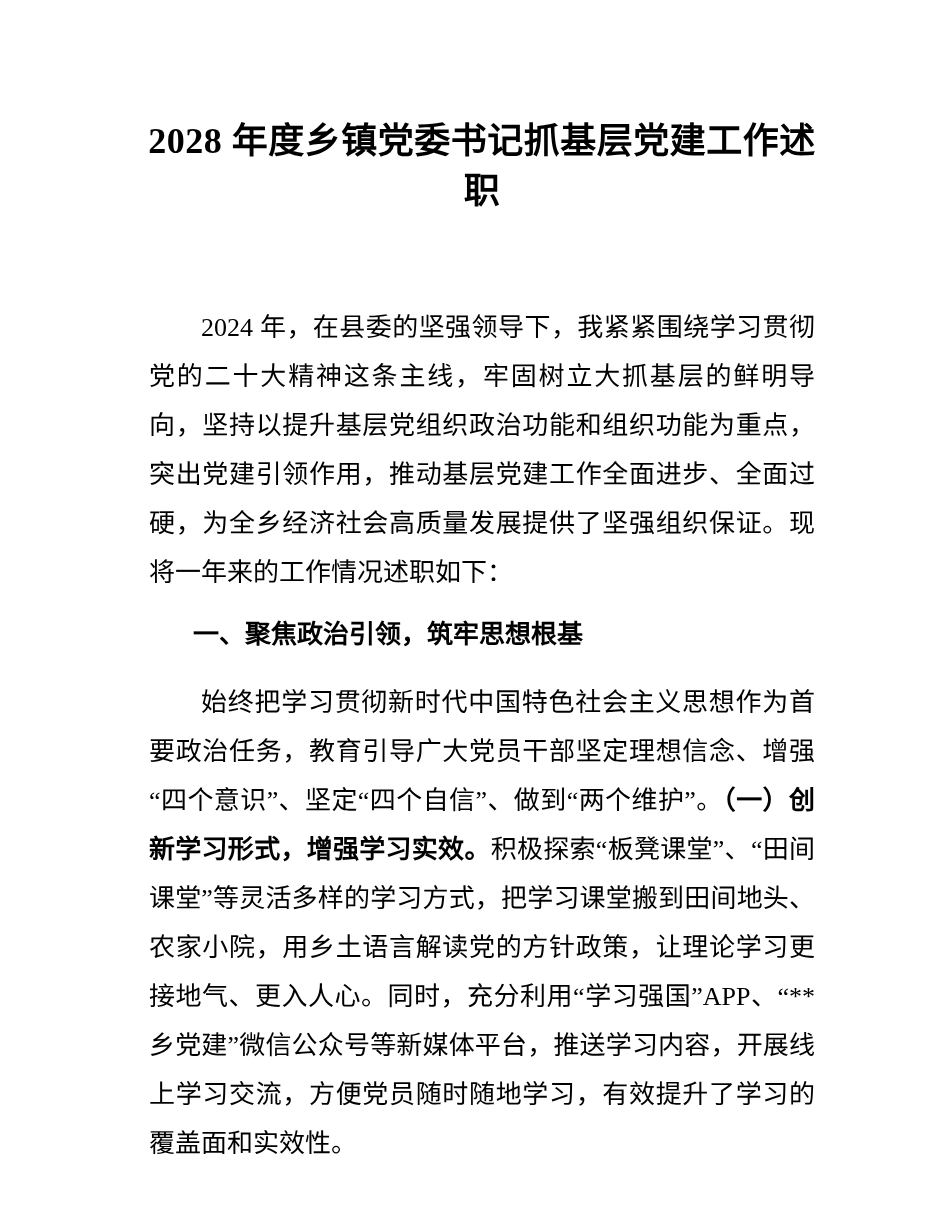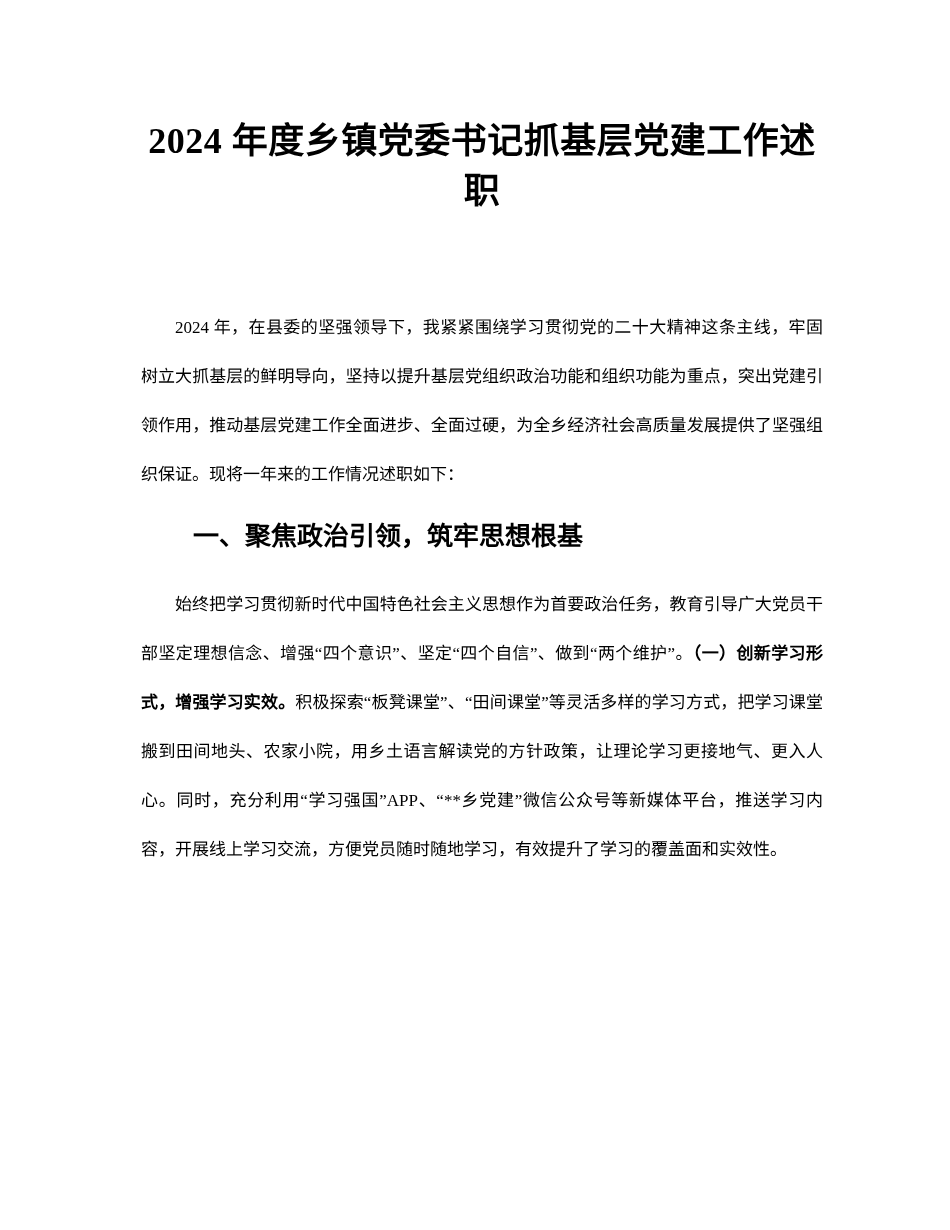--- a/index.html
+++ b/index.html
@@ -27,23 +27,23 @@
     font-weight: 700;
     font-size: 36px;
     line-height: 50px;
     text-align: center;
     letter-spacing: 0.5px;
   }
   .body-text {
     margin-top: 87px;
   }
   .para {
-    margin: 0;
+    margin: 8px;
     font-family: "Liberation Serif", "DejaVu Serif", serif;
-    font-size: 17px;
+    font-size: 26px;
     line-height: 49px;
     text-align: justify;
     text-justify: inter-ideograph;
     text-indent: 2em;
     word-break: break-all;
   }
   .para.heading {
     font-family: "Liberation Sans", "DejaVu Sans", sans-serif;
     font-weight: 700;
     font-size: 26px;
@@ -57,21 +57,21 @@
     font-family: Liberation Serif, serif;
     font-weight: 700;
   }
 </style>
 </head>
 <body>
 
 <div class="page">
   <div class="content">
     <div class="doc-title">
-      <div>2024 年度乡镇党委书记抓基层党建工作述职</div>
+      <div>2028 年度乡镇党委书记抓基层党建工作述职</div>
     </div>
     <div class="body-text">
         <p class="para body"><span class="run">2024 年，在县委的坚强领导下，我紧紧围绕学习贯彻党的二十大精神这条主线，牢固树立大抓基层的鲜明导向，坚持以提升基层党组织政治功能和组织功能为重点，突出党建引领作用，推动基层党建工作全面进步、全面过硬，为全乡经济社会高质量发展提供了坚强组织保证。现将一年来的工作情况述职如下：</span></p>
         <p class="para heading"><span class="run bold-run">一、聚焦政治引领，筑牢思想根基</span></p>
         <p class="para body"><span class="run">始终把学习贯彻新时代中国特色社会主义思想作为首要政治任务，教育引导广大党员干部坚定理想信念、增强“四个意识”、坚定“四个自信”、做到“两个维护”。</span><span class="run bold-run">（一）创新学习形式，增强学习实效。</span><span class="run">积极探索“板凳课堂”、“田间课堂”等灵活多样的学习方式，把学习课堂搬到田间地头、农家小院，用乡土语言解读党的方针政策，让理论学习更接地气、更入人心。同时，充分利用“学习强国”APP、“**乡党建”微信公众号等新媒体平台，推送学习内容，开展线上学习交流，方便党员随时随地学习，有效提升了学习的覆盖面和实效性。</span></p>
       </div>
   </div>
 </div>
 
 </body></html>

